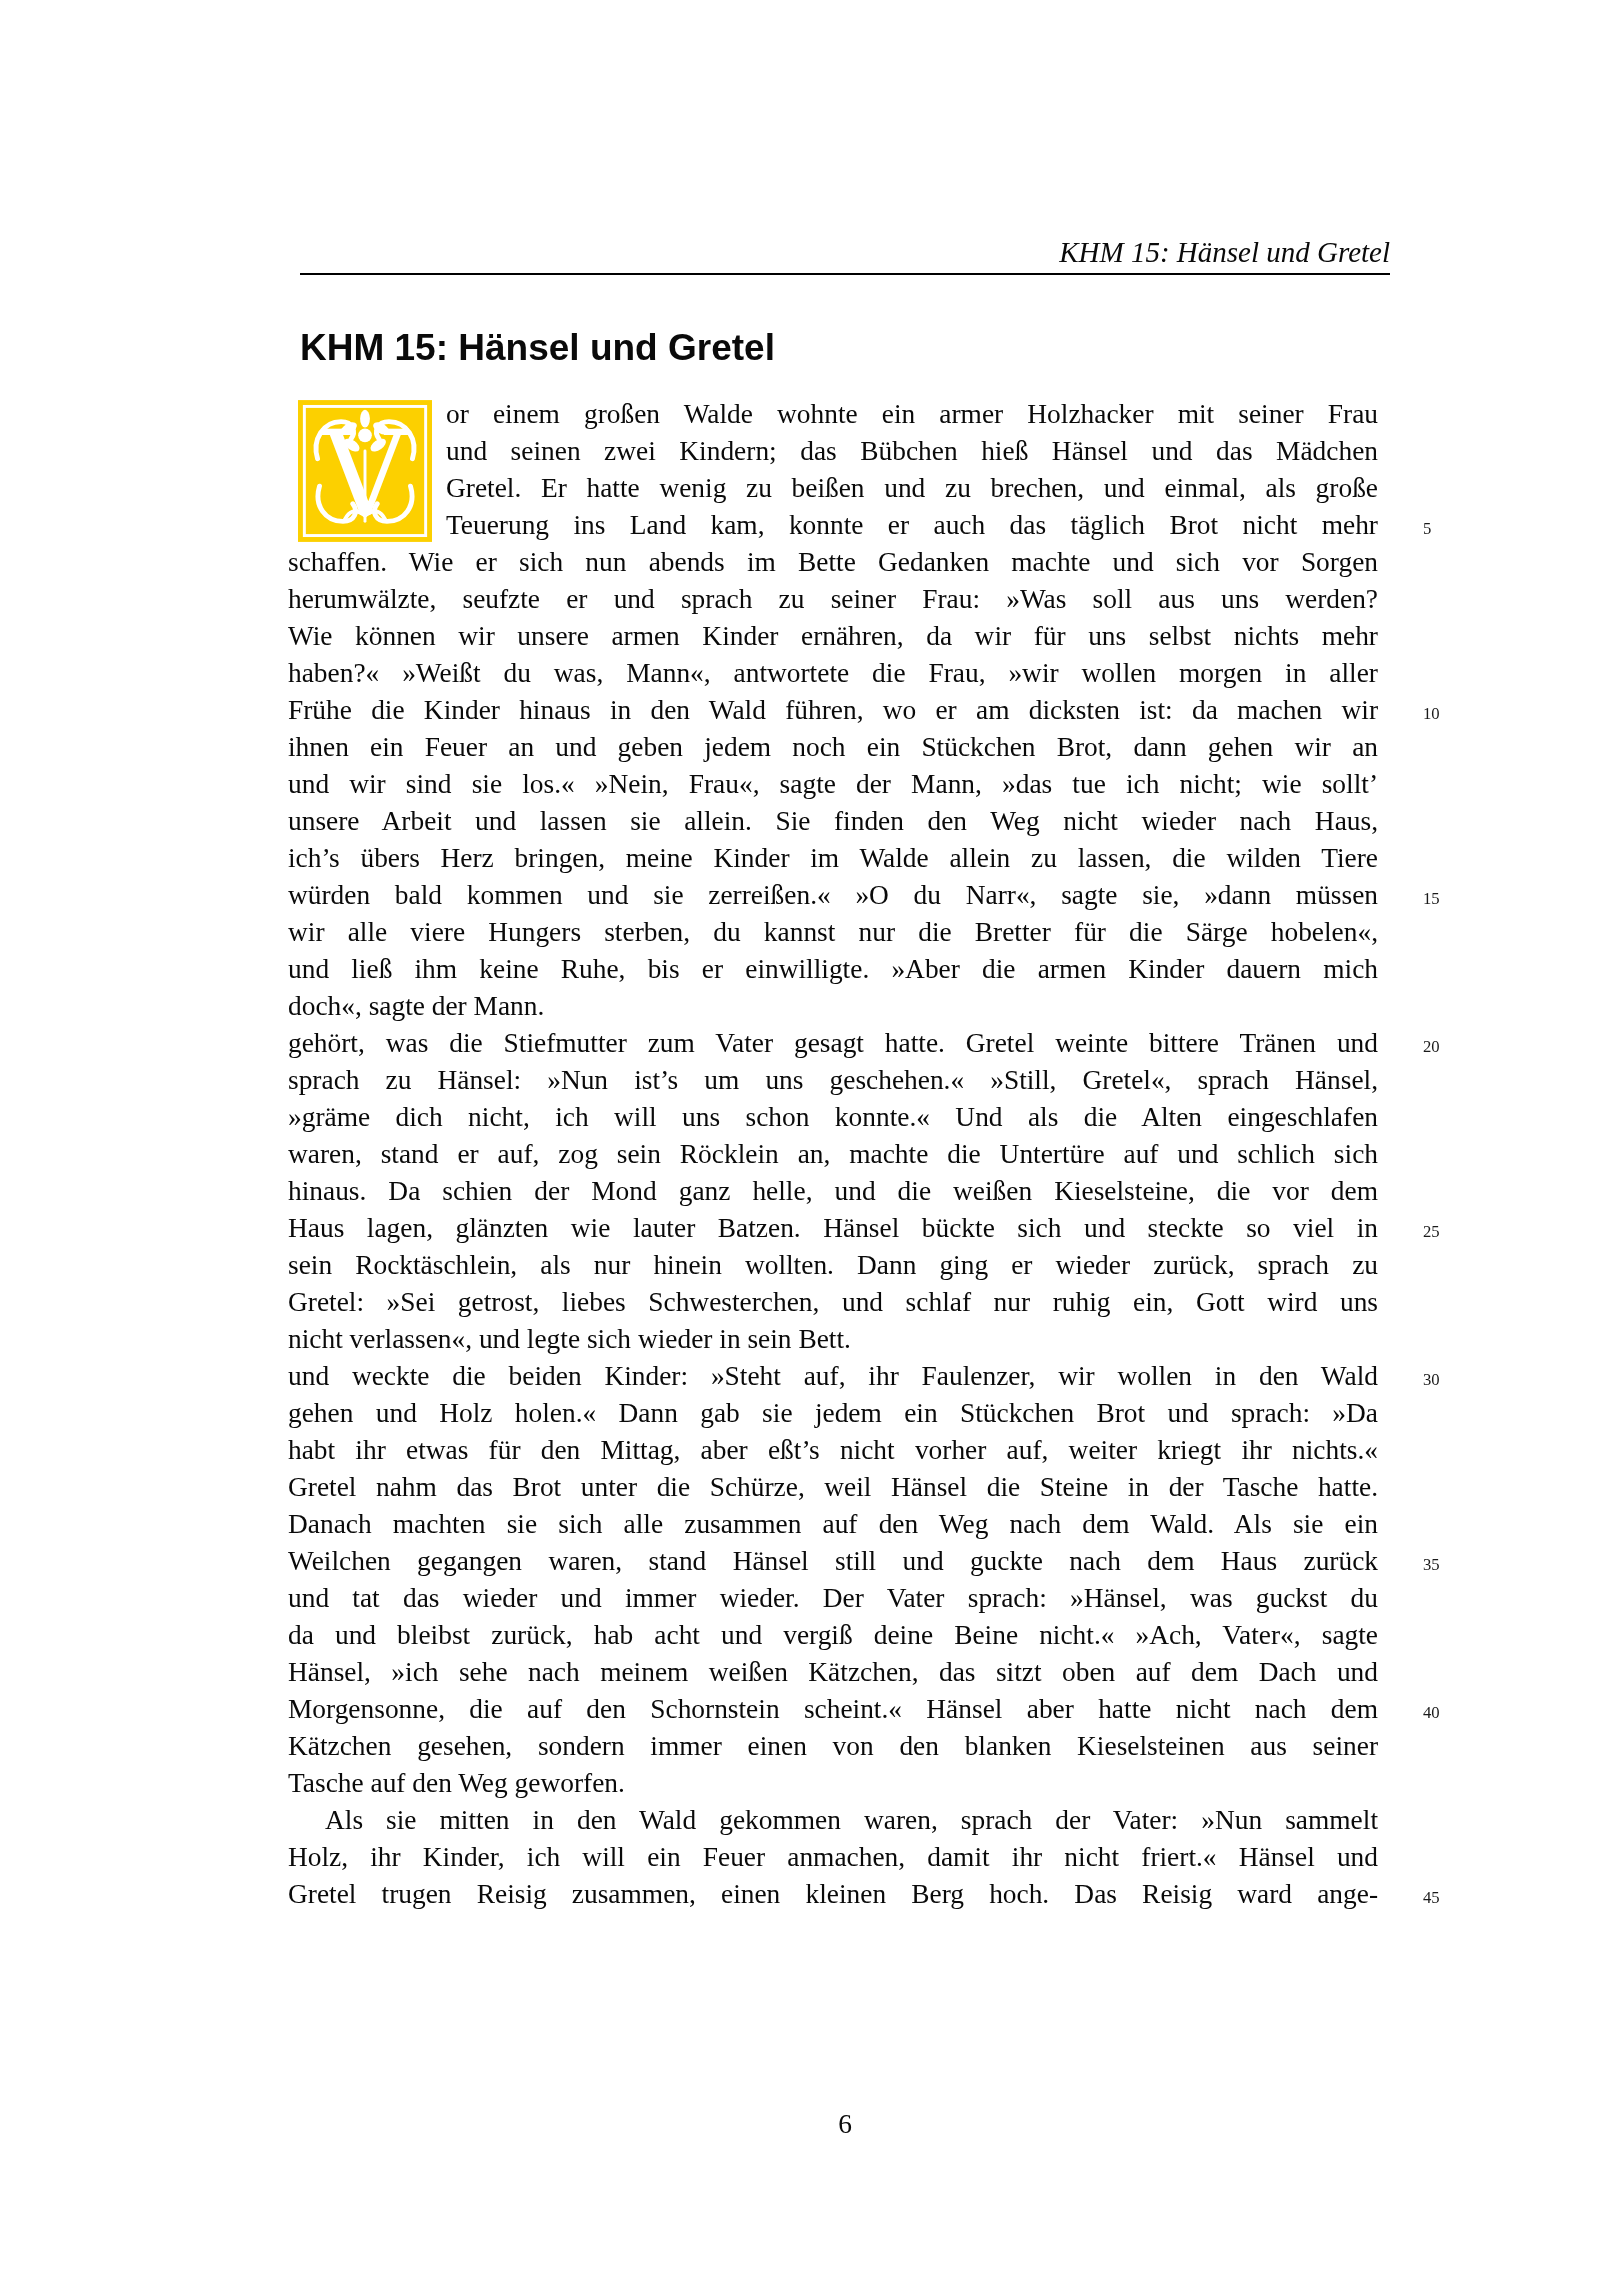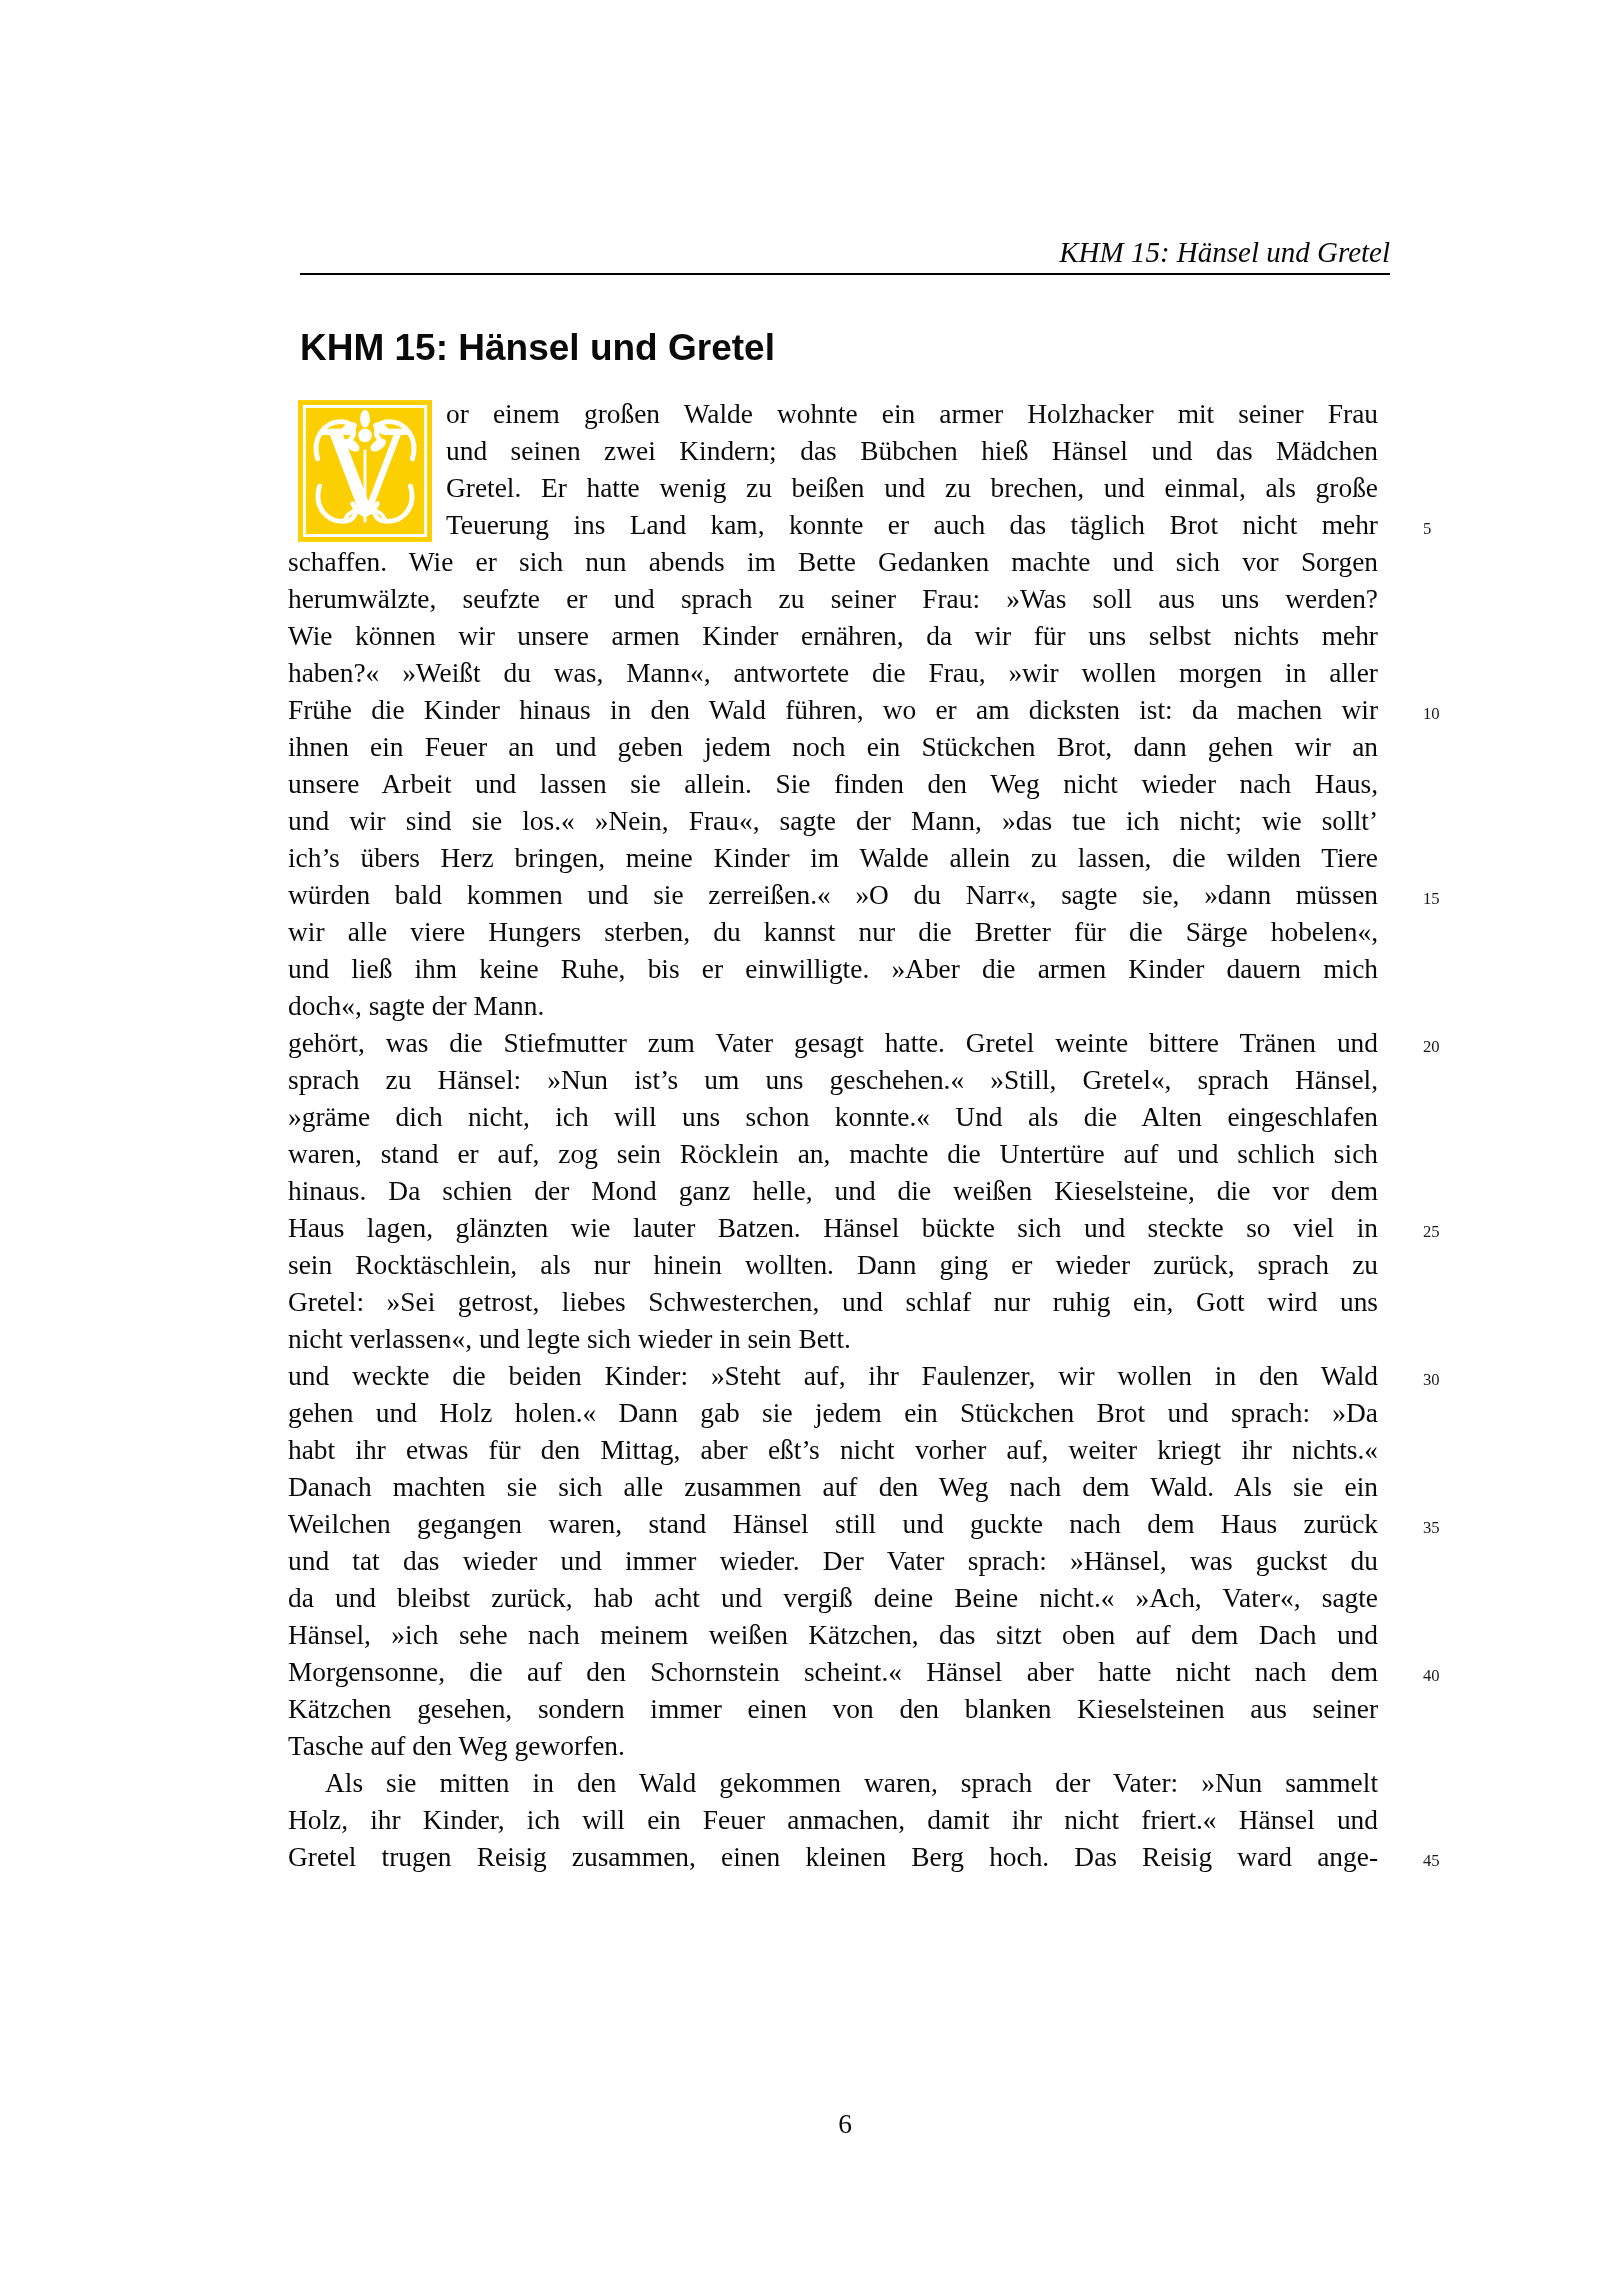--- a/index.html
+++ b/index.html
@@ -122,39 +122,40 @@
   <div class="line cap"><span>or einem großen Walde wohnte ein armer Holzhacker mit seiner Frau</span></div>
       <div class="line cap"><span>und seinen zwei Kindern; das Bübchen hieß Hänsel und das Mädchen</span></div>
       <div class="line cap"><span>Gretel. Er hatte wenig zu beißen und zu brechen, und einmal, als große</span></div>
       <div class="line cap"><span>Teuerung ins Land kam, konnte er auch das täglich Brot nicht mehr</span><span class="line-no">5</span></div>
       <div class="line"><span>schaffen. Wie er sich nun abends im Bette Gedanken machte und sich vor Sorgen</span></div>
       <div class="line"><span>herumwälzte, seufzte er und sprach zu seiner Frau: »Was soll aus uns werden?</span></div>
       <div class="line"><span>Wie können wir unsere armen Kinder ernähren, da wir für uns selbst nichts mehr</span></div>
       <div class="line"><span>haben?« »Weißt du was, Mann«, antwortete die Frau, »wir wollen morgen in aller</span></div>
       <div class="line"><span>Frühe die Kinder hinaus in den Wald führen, wo er am dicksten ist: da machen wir</span><span class="line-no">10</span></div>
       <div class="line"><span>ihnen ein Feuer an und geben jedem noch ein Stückchen Brot, dann gehen wir an</span></div>
+      <div class="line"><span>und wir sind sie los.« »Nein, Frau«, sagte der Mann, »das tue ich nicht; wie sollt’</span></div>
       <div class="line"><span>unsere Arbeit und lassen sie allein. Sie finden den Weg nicht wieder nach Haus,</span></div>
-      <div class="line"><span>und wir sind sie los.« »Nein, Frau«, sagte der Mann, »das tue ich nicht; wie sollt’</span></div>
       <div class="line"><span>ich’s übers Herz bringen, meine Kinder im Walde allein zu lassen, die wilden Tiere</span></div>
       <div class="line"><span>würden bald kommen und sie zerreißen.« »O du Narr«, sagte sie, »dann müssen</span><span class="line-no">15</span></div>
       <div class="line"><span>wir alle viere Hungers sterben, du kannst nur die Bretter für die Särge hobelen«,</span></div>
       <div class="line"><span>und ließ ihm keine Ruhe, bis er einwilligte. »Aber die armen Kinder dauern mich</span></div>
       <div class="line last"><span>doch«, sagte der Mann.</span></div>
       <div class="line"><span>gehört, was die Stiefmutter zum Vater gesagt hatte. Gretel weinte bittere Tränen und</span><span class="line-no">20</span></div>
       <div class="line"><span>sprach zu Hänsel: »Nun ist’s um uns geschehen.« »Still, Gretel«, sprach Hänsel,</span></div>
       <div class="line"><span>»gräme dich nicht, ich will uns schon konnte.« Und als die Alten eingeschlafen</span></div>
       <div class="line"><span>waren, stand er auf, zog sein Röcklein an, machte die Untertüre auf und schlich sich</span></div>
       <div class="line"><span>hinaus. Da schien der Mond ganz helle, und die weißen Kieselsteine, die vor dem</span></div>
       <div class="line"><span>Haus lagen, glänzten wie lauter Batzen. Hänsel bückte sich und steckte so viel in</span><span class="line-no">25</span></div>
       <div class="line"><span>sein Rocktäschlein, als nur hinein wollten. Dann ging er wieder zurück, sprach zu</span></div>
       <div class="line"><span>Gretel: »Sei getrost, liebes Schwesterchen, und schlaf nur ruhig ein, Gott wird uns</span></div>
       <div class="line last"><span>nicht verlassen«, und legte sich wieder in sein Bett.</span></div>
       <div class="line"><span>und weckte die beiden Kinder: »Steht auf, ihr Faulenzer, wir wollen in den Wald</span><span class="line-no">30</span></div>
       <div class="line"><span>gehen und Holz holen.« Dann gab sie jedem ein Stückchen Brot und sprach: »Da</span></div>
       <div class="line"><span>habt ihr etwas für den Mittag, aber eßt’s nicht vorher auf, weiter kriegt ihr nichts.«</span></div>
+      <div class="line"><span>Gretel nahm das Brot unter die Schürze, weil Hänsel die Steine in der Tasche hatte.</span></div>
       <div class="line"><span>Danach machten sie sich alle zusammen auf den Weg nach dem Wald. Als sie ein</span></div>
       <div class="line"><span>Weilchen gegangen waren, stand Hänsel still und guckte nach dem Haus zurück</span><span class="line-no">35</span></div>
       <div class="line"><span>und tat das wieder und immer wieder. Der Vater sprach: »Hänsel, was guckst du</span></div>
       <div class="line"><span>da und bleibst zurück, hab acht und vergiß deine Beine nicht.« »Ach, Vater«, sagte</span></div>
       <div class="line"><span>Hänsel, »ich sehe nach meinem weißen Kätzchen, das sitzt oben auf dem Dach und</span></div>
       <div class="line"><span>Morgensonne, die auf den Schornstein scheint.« Hänsel aber hatte nicht nach dem</span><span class="line-no">40</span></div>
       <div class="line"><span>Kätzchen gesehen, sondern immer einen von den blanken Kieselsteinen aus seiner</span></div>
       <div class="line last"><span>Tasche auf den Weg geworfen.</span></div>
       <div class="line indent"><span>Als sie mitten in den Wald gekommen waren, sprach der Vater: »Nun sammelt</span></div>
       <div class="line"><span>Holz, ihr Kinder, ich will ein Feuer anmachen, damit ihr nicht friert.« Hänsel und</span></div>

